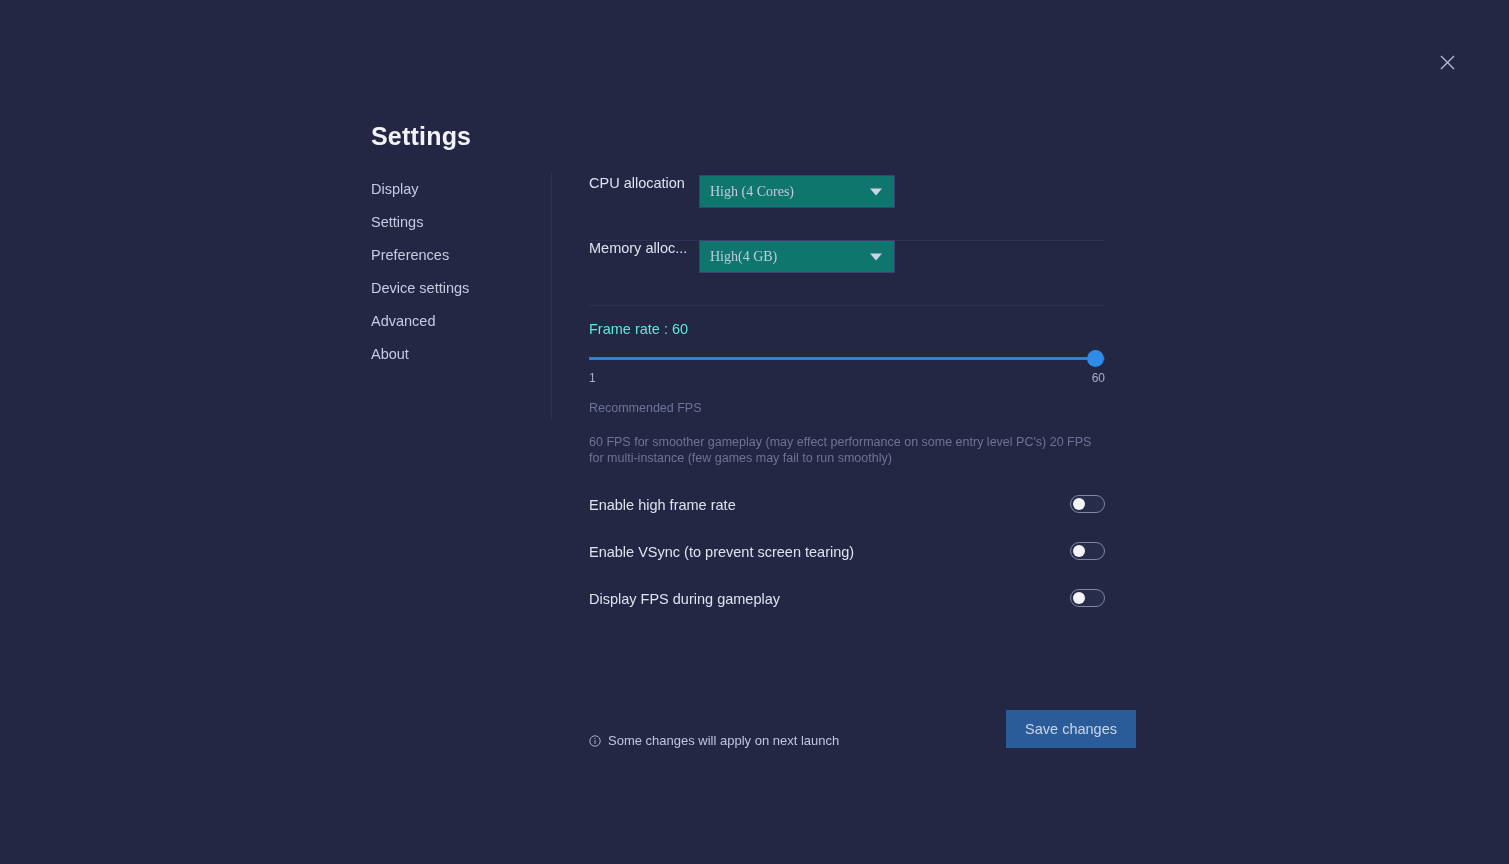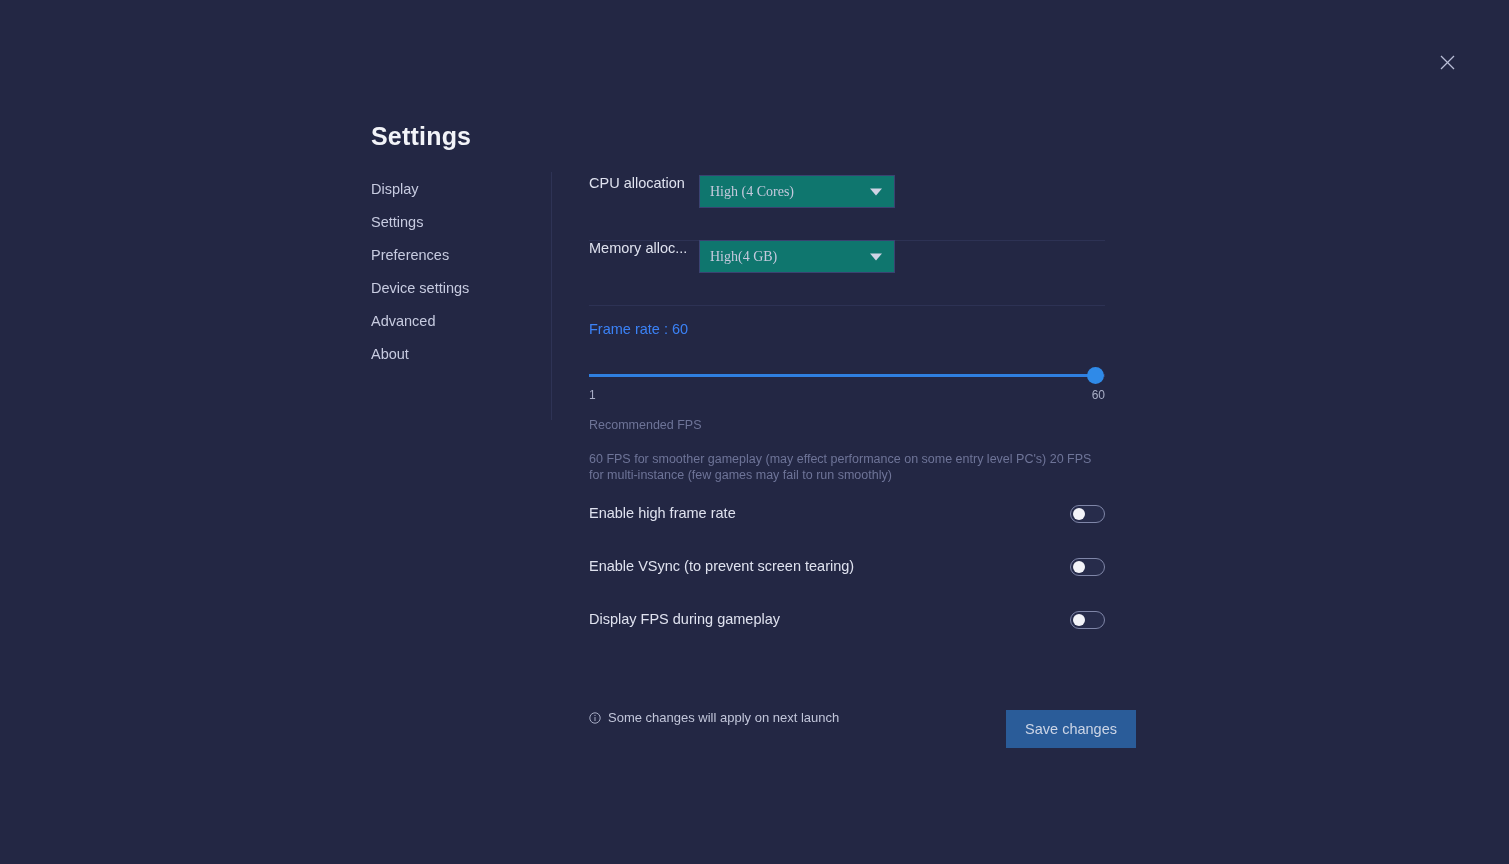--- a/index.html
+++ b/index.html
@@ -132,22 +132,22 @@
   }
   .slider-block::before {
     content: "";
     position: absolute;
     left: 0; right: 0; top: 0;
     height: 1px;
     background: #2d3254;
   }
   .frame-label {
     font-size: 14.5px;
-    color: #3b82f6;
-    margin-bottom: 30px;
+    color: #5eead4;
+    margin-bottom: 13px;
     display: block;
   }
   .slider {
     position: relative;
     height: 18px;
     margin-top: 2px;
   }
   .slider .track {
     position: absolute;
     left: 0; right: 0;
@@ -192,24 +192,24 @@
     font-size: 12.5px;
     color: #6e7498;
     line-height: 15.5px;
     margin-top: 20px;
     width: 518px;
   }
 
   
   .toggle-row {
     display: flex;
-    align-items: flex-start;
+    align-items: flex-end;
     justify-content: space-between;
     height: 31px;
-    margin-top: 22px;
+    margin-top: 16px;
   }
   .toggle-row:first-of-type { margin-top: 14px; }
   .toggle-label {
     font-size: 14.5px;
     color: #dfe2ef;
   }
   .toggle {
     width: 33px;
     height: 16px;
     border-radius: 9px;
@@ -229,21 +229,21 @@
     background: #f3f4f9;
   }
 
   
   .footer {
     position: absolute;
     left: 589px;
     top: 710px;
     width: 547px;
     display: flex;
-    align-items: flex-start;
+    align-items: flex-end;
     justify-content: space-between;
   }
   .note {
     display: flex;
     align-items: center;
     gap: 7px;
     font-size: 13px;
     color: #c2c6da;
   }
   .info-icon {

